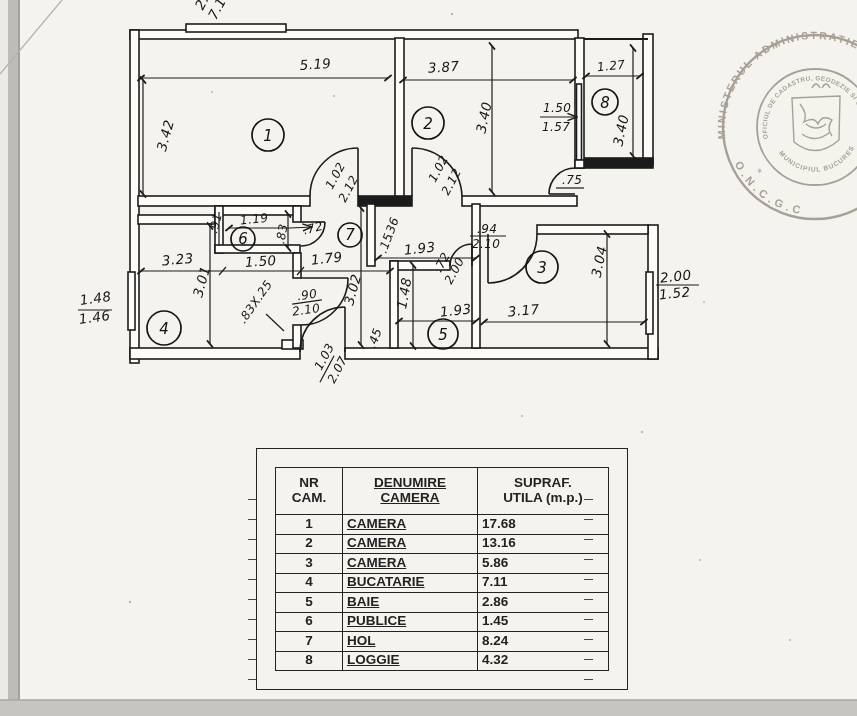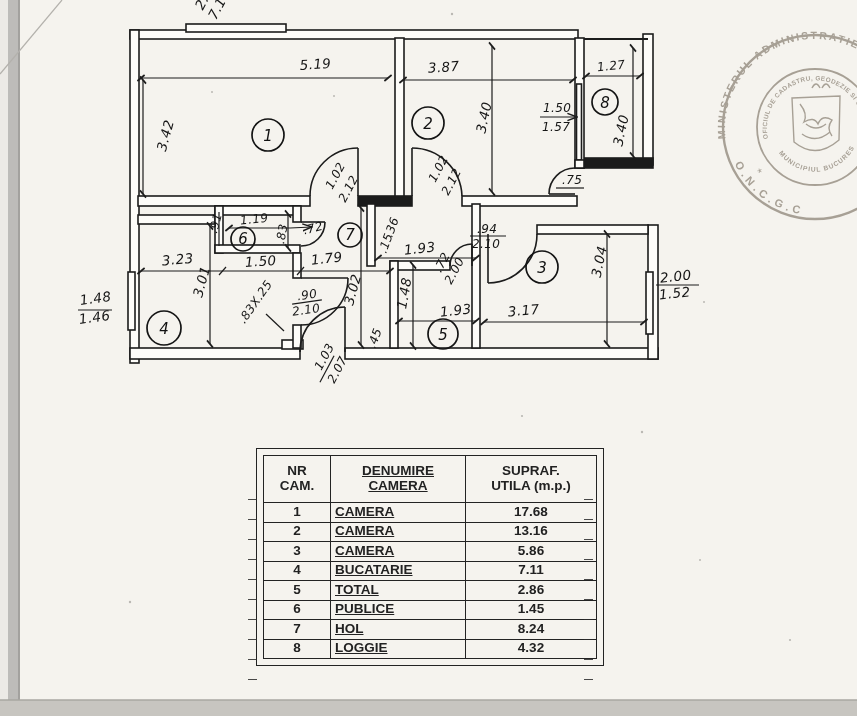--- a/index.html
+++ b/index.html
@@ -4,29 +4,29 @@
 <style>
   html,body{margin:0;padding:0;}
   body{background:#e8e6e1;font-family:"Liberation Sans",sans-serif;}
   .page{position:relative;width:857px;height:716px;background:#f5f3ee;overflow:hidden;}
   .page svg{position:absolute;left:0;top:0;}
   .hw{font-family:"DejaVu Sans",sans-serif;font-style:italic;font-size:13.5px;fill:#161616;letter-spacing:.4px;}
   .hw.sm{font-size:12px;}
   .rc-num{font-family:"DejaVu Sans",sans-serif;font-style:italic;font-size:15px;fill:#111;text-anchor:middle;}
   .stamp-t{font-family:"Liberation Sans",sans-serif;font-weight:bold;fill:#8a8174;}
   
-  .tbl-wrap{position:absolute;left:256px;top:448px;border:1.8px solid #232323;padding:6px;background:#f5f3ee;}
+  .tbl-wrap{position:absolute;left:256px;top:448px;border:1.8px solid #232323;padding:18px;background:#f5f3ee;}
   table.tbl{border-collapse:collapse;table-layout:fixed;width:316px;
     font-family:"Liberation Sans",sans-serif;font-weight:bold;color:#222;}
   .tbl th,.tbl td{border:1.4px solid #232323;padding:0 4px;font-size:13.5px;line-height:1.08;}
   .tbl th{height:46px;text-align:center;font-size:13.5px;}
   .tbl td{height:18.5px;}
   .c-nr{width:58px;text-align:center;}
   .c-name{width:126px;text-align:left;padding-left:8px;text-decoration:underline;}
-  .c-area{width:122px;text-align:center;}
+  .c-area{width:122px;text-align:left;}
   .stub{position:absolute;width:9px;opacity:.85;
     background:repeating-linear-gradient(to bottom,#2a2a2a 0 1.4px,transparent 1.4px 20px);}
 </style>
 </head>
 <body>
 
 <div class="page">
 
 <svg width="857" height="716" viewBox="0 0 857 716">
   <defs>
@@ -287,21 +287,21 @@
             <td class="c-name">CAMERA</td>
             <td class="c-area">5.86</td>
           </tr>
         <tr>
             <td class="c-nr">4</td>
             <td class="c-name">BUCATARIE</td>
             <td class="c-area">7.11</td>
           </tr>
         <tr>
             <td class="c-nr">5</td>
-            <td class="c-name">TOTAL</td>
+            <td class="c-name">BAIE</td>
             <td class="c-area">2.86</td>
           </tr>
         <tr>
             <td class="c-nr">6</td>
             <td class="c-name">PUBLICE</td>
             <td class="c-area">1.45</td>
           </tr>
         <tr>
             <td class="c-nr">7</td>
             <td class="c-name">HOL</td>

